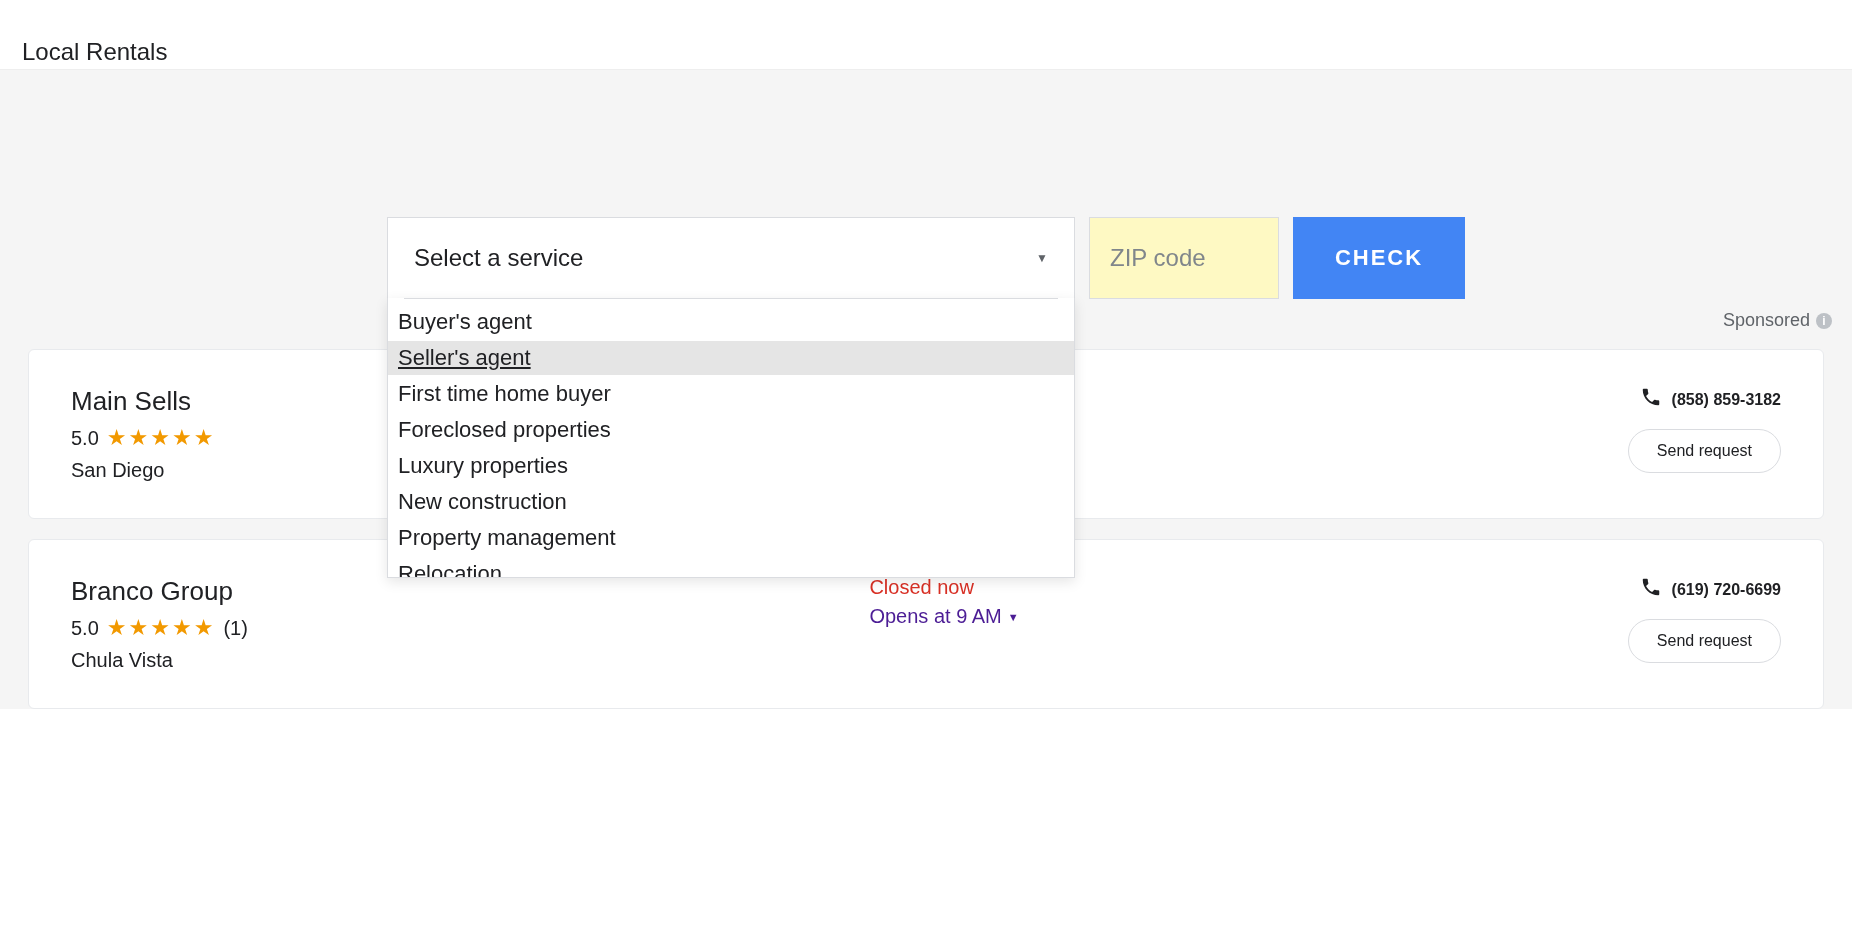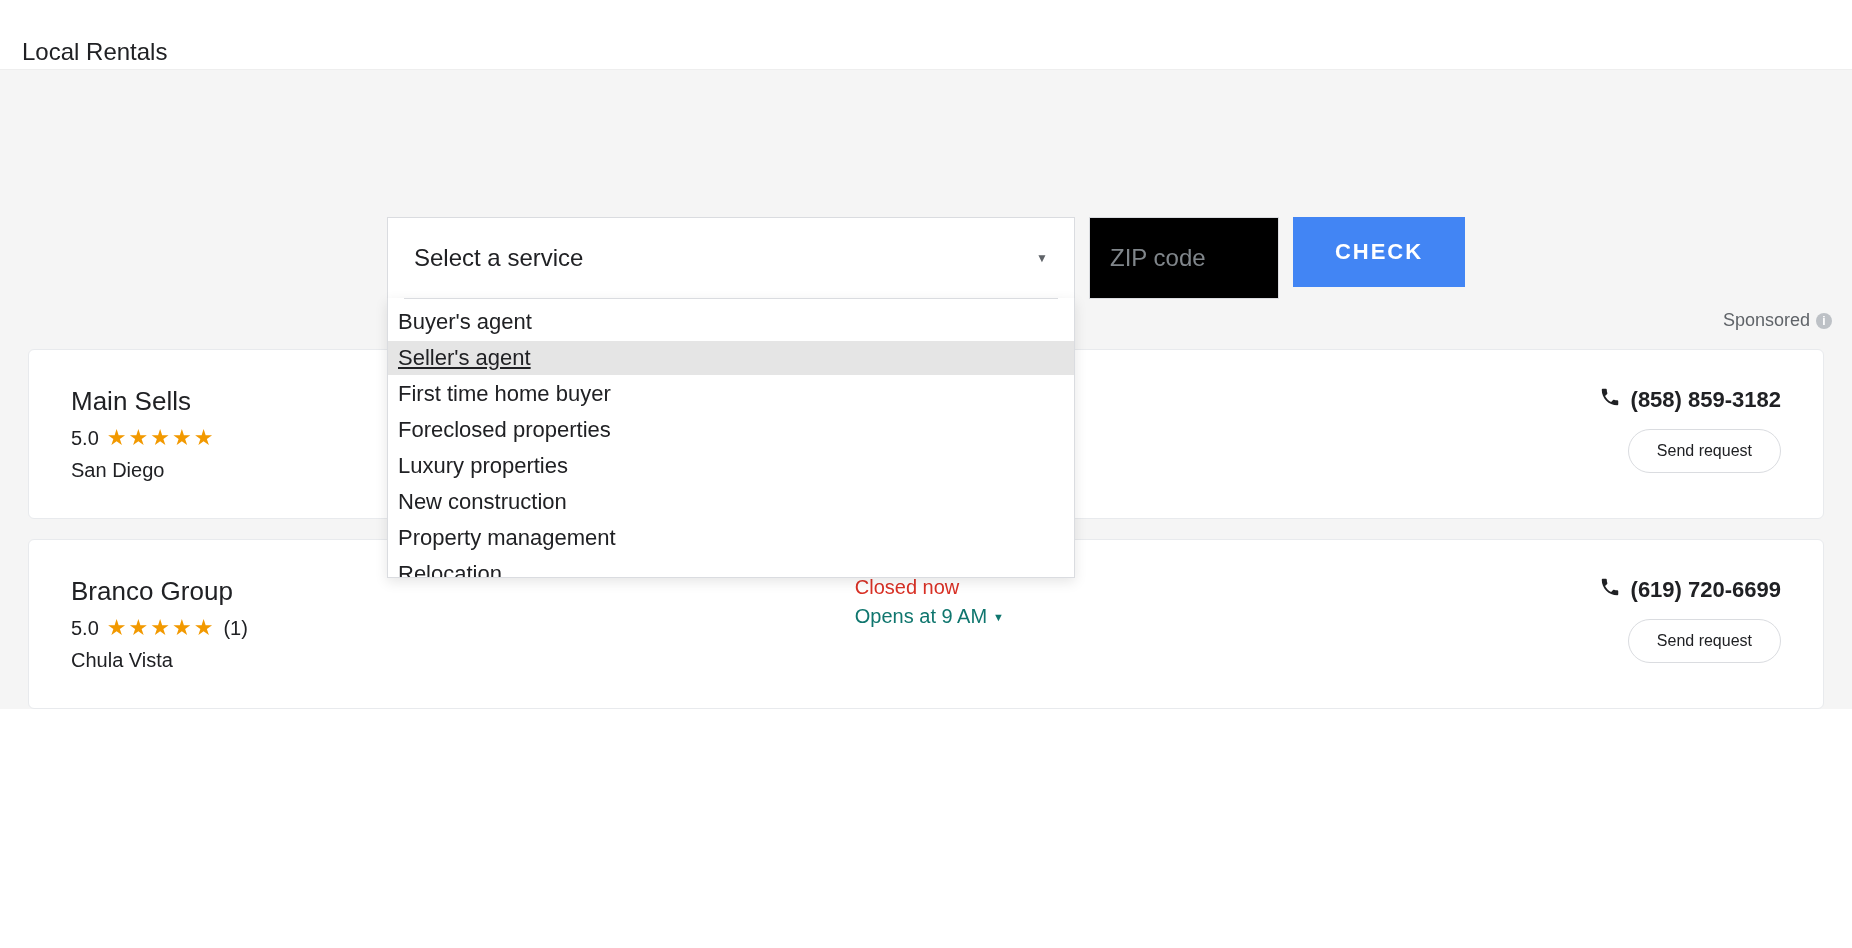--- a/index.html
+++ b/index.html
@@ -4,42 +4,42 @@
   <style>
     * { box-sizing: border-box; margin: 0; padding: 0; }
     body { font-family: Arial, Helvetica, sans-serif; background: #fff; color: #202124; }
     .header { padding: 38px 0 0 22px; }
     .header h2 { font-size: 24px; font-weight: 400; color: #202124; }
     .hero { text-align: center; margin-top: 46px; }
     .hero h1 { font-size: 38px; font-weight: 400; color: #202124; }
     .search-row { display: flex; justify-content: center; align-items: stretch; margin-top: 62px; gap: 14px; position: relative; z-index: 10; }
     .select-box { width: 688px; border: 1px solid #dadce0; background: #fff; display: flex; align-items: center; justify-content: space-between; padding: 0 26px; cursor: pointer; height: 82px; font-size: 24px; color: #202124; position: relative; }
     .dropdown-icon { font-size: 12px; color: #5f6368; }
-    .zip-box { width: 190px; border: 1px solid #dadce0; background: #000000; display: flex; align-items: center; padding: 0 20px; height: 82px; font-size: 24px; color: #80868b; cursor: text; }
-    .check-btn { width: 172px; background: #4285f4; color: #fff; border: none; font-size: 22px; font-weight: 600; letter-spacing: 2px; cursor: pointer; height: 70px; }
+    .zip-box { width: 190px; border: 1px solid #dadce0; background: #fef9c3; display: flex; align-items: center; padding: 0 20px; height: 82px; font-size: 24px; color: #80868b; cursor: text; }
+    .check-btn { width: 172px; background: #4285f4; color: #fff; border: none; font-size: 22px; font-weight: 600; letter-spacing: 2px; cursor: pointer; height: 82px; }
     .dropdown { position: absolute; top: 80px; left: -1px; right: -1px; background: #fff; border: 1px solid #dadce0; border-top: none; box-shadow: 0 4px 12px rgba(0,0,0,0.1); max-height: 280px; overflow: hidden; }
     .dropdown-inner { border-top: 1px solid #dadce0; margin: 0 16px; }
     .dropdown-item { padding: 4px 10px; font-size: 22px; color: #202124; cursor: pointer; margin: 2px -16px; }
     .dropdown-item.highlighted { background: #e5e5e5; text-decoration: underline; }
     .dropdown-item.partial { height: 14px; overflow: hidden; }
     .dropdown-inner .dropdown-item:first-child { margin-top: 6px; }
     .results-bg { background: #f5f5f5; border-top: 1px solid #eee; margin-top: -230px; padding-top: 230px; position: relative; z-index: 1; }
     .sponsored-row { text-align: right; padding: 10px 20px; font-size: 18px; color: #5f6368; display: flex; justify-content: flex-end; align-items: center; gap: 6px; }
     .info-icon { width: 16px; height: 16px; border-radius: 50%; background: #bdc1c6; color: #fff; display: inline-flex; align-items: center; justify-content: center; font-size: 12px; font-weight: bold; }
     .card { background: #fff; border: 1px solid #e8eaed; border-radius: 6px; margin: 8px 28px 20px 28px; padding: 36px 42px; display: flex; justify-content: space-between; align-items: flex-start; }
     .card-left { flex: 1; }
     .card-title { font-size: 26px; font-weight: 400; color: #202124; margin-bottom: 8px; }
     .rating-row { font-size: 20px; color: #202124; margin-bottom: 8px; display: flex; align-items: center; gap: 8px; }
     .stars { color: #f29900; font-size: 22px; letter-spacing: 2px; }
     .location { font-size: 20px; color: #202124; }
     .card-mid { flex: 1; padding-left: 40px; }
     .closed { color: #d93025; font-size: 20px; margin-bottom: 6px; }
-    .opens { color: #0f766e; font-size: 20px; display: flex; align-items: center; gap: 6px; }
+    .opens { color: #4c1d95; font-size: 20px; display: flex; align-items: center; gap: 6px; }
     .card-right { text-align: right; display: flex; flex-direction: column; align-items: flex-end; }
-    .phone { font-size: 22px; font-weight: 600; color: #202124; display: flex; align-items: center; gap: 10px; margin-bottom: 16px; }
+    .phone { font-size: 16px; font-weight: 600; color: #202124; display: flex; align-items: center; gap: 10px; margin-bottom: 16px; }
     .phone-icon { font-size: 20px; }
     .send-btn { border: 1px solid #dadce0; background: #fff; border-radius: 26px; padding: 12px 28px; font-size: 16px; color: #202124; cursor: pointer; }
   </style>
 </head>
 <body>
 
 <div class="header">
   <h2>Local Rentals</h2>
 </div>
 

